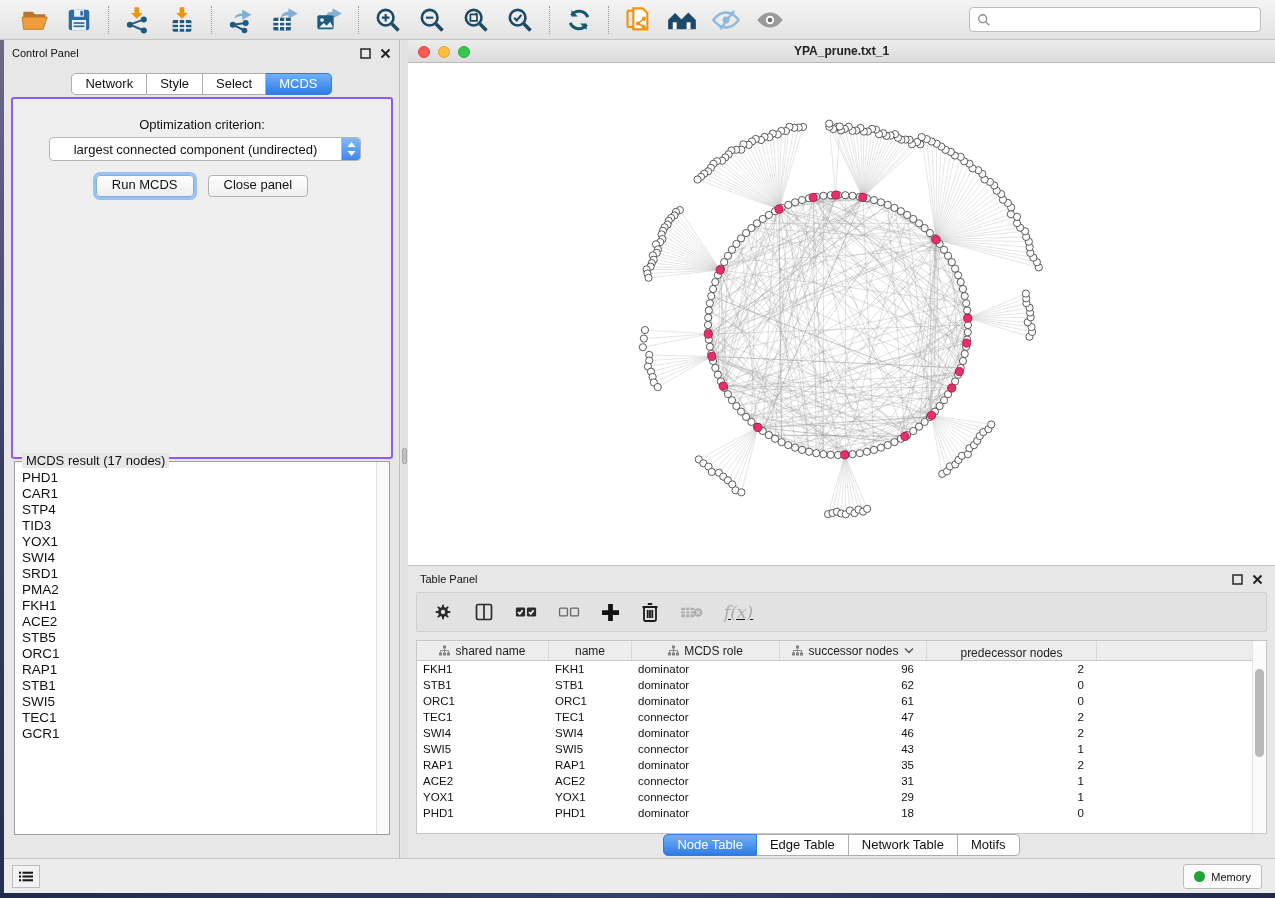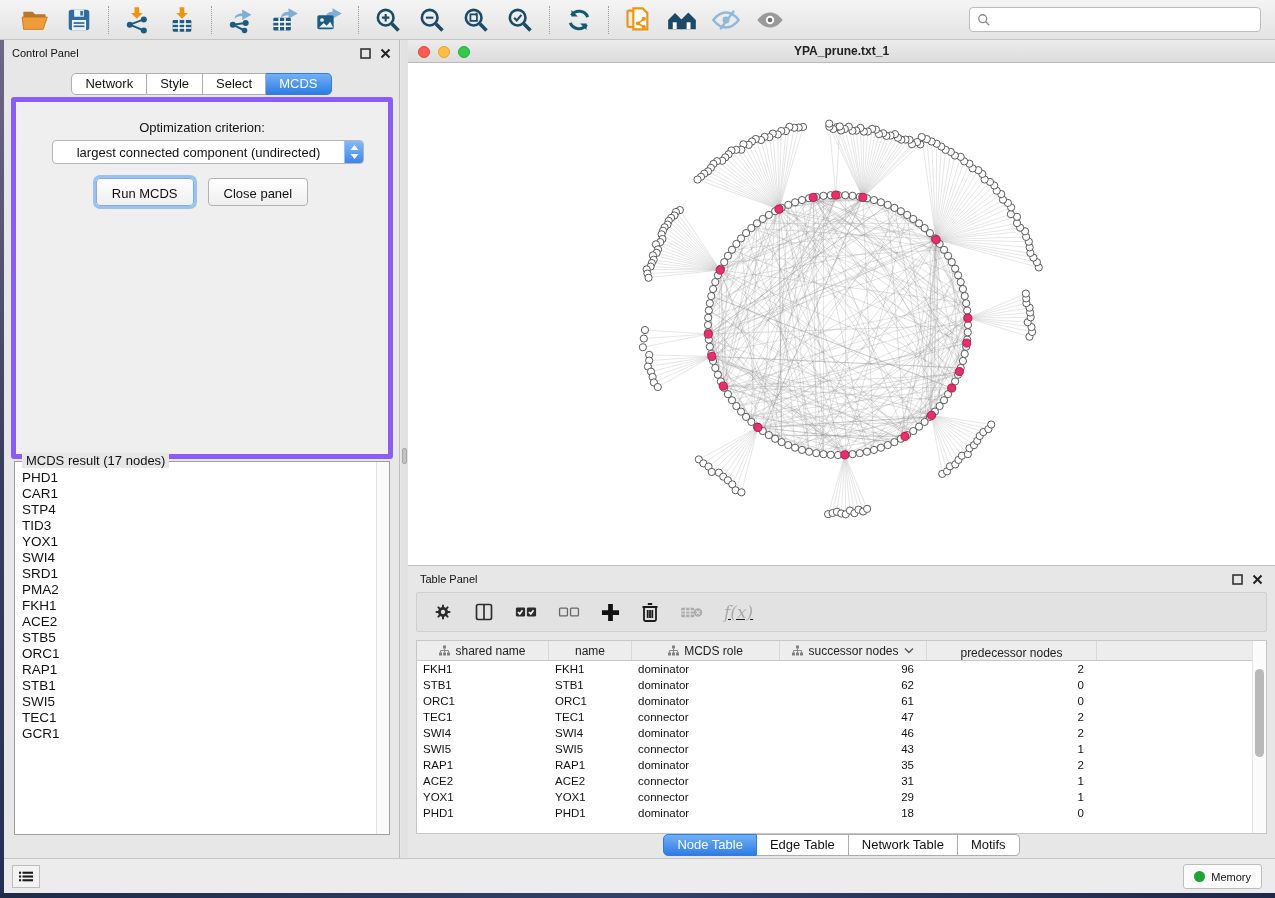--- a/index.html
+++ b/index.html
@@ -23,27 +23,27 @@
   .panel-titlebar{position:relative;height:26px;display:flex;align-items:center;padding:0 8px;}
   .panel-title{font-size:11px;color:#111;}
   .panel-title-icons{margin-left:auto;display:flex;align-items:center;gap:9px;}
   .mini-ic{width:11px;height:11px;display:inline-flex;}
   .cp-tabs{position:absolute;left:0;top:33px;width:100%;display:flex;justify-content:center;}
   .seg{display:inline-flex;}
   .seg>div{background:#fff;border:1px solid #ADADAD;border-left:none;padding:2px 13px 3px;font-size:13px;color:#111;cursor:default;}
   .seg>div:first-child{border-left:1px solid #ADADAD;border-radius:5px 0 0 5px;}
   .seg>div:last-child{border-radius:0 5px 5px 0;}
   .seg>div.active{background:linear-gradient(#71B0F6,#2E7CE4);border-color:#2E7CE4;color:#fff;}
-  .cp-box{position:absolute;left:7px;top:57px;width:382px;height:362px;background:#EFEFEF;border:5px solid #8b5cf6;border-radius:3px;}
+  .cp-box{position:absolute;left:7px;top:57px;width:382px;height:362px;background:#EFEFEF;border:2px solid #8b5cf6;border-radius:3px;}
   .opt-label{position:absolute;left:0;top:18px;width:100%;text-align:center;font-size:13px;color:#111;}
   .dropdown{position:absolute;left:36px;top:38px;width:312px;height:24px;background:#fff;border:1px solid #B5B5B5;border-radius:4px;display:flex;align-items:stretch;overflow:hidden;}
   .dropdown .dtext{flex:1;font-size:13px;display:flex;align-items:center;justify-content:center;color:#111;}
   .dropdown .stepper{width:19px;background:linear-gradient(#83BBF8,#3C86EC);display:flex;flex-direction:column;align-items:center;justify-content:center;gap:2px;border-left:1px solid #9CC0EE;}
   .btnrow{position:absolute;left:0;top:76px;width:100%;display:flex;justify-content:center;gap:14px;}
-  .btn{background:linear-gradient(#FFFFFF,#EFEFEF);border:1px solid #B2B2B2;border-radius:4px;font-size:13px;font-family:inherit;padding:7px 15px 4px;color:#111;cursor:default;}
+  .btn{background:linear-gradient(#FFFFFF,#EFEFEF);border:1px solid #B2B2B2;border-radius:4px;font-size:13px;font-family:inherit;padding:1px 15px 4px;color:#111;cursor:default;}
   .btn.focusring{box-shadow:0 0 0 3px rgba(108,168,244,.65);border-color:#85ACDF;}
   .cp-fieldset{position:absolute;left:10px;top:421px;width:376px;height:374px;}
   .fieldset-legend{position:absolute;left:8px;top:-8px;background:#E7E7E7;padding:0 4px;font-size:13px;color:#111;z-index:2;}
   .fieldset-frame{position:absolute;inset:0;border:1px solid #9e9e9e;}
   .mcds-list{position:absolute;left:1px;top:1px;right:1px;bottom:1px;background:#fff;overflow:hidden;padding:8px 0 0 7px;}
   .mcds-scroll{position:absolute;right:1px;top:1px;bottom:1px;width:13px;background:#FAFAFA;border-left:1px solid #E2E2E2;}
   .list-item{font-size:13.5px;line-height:16px;color:#111;}
 
   
   .vsplitter{position:absolute;left:401px;top:40px;width:7px;height:818px;background:#E2E2E2;}

